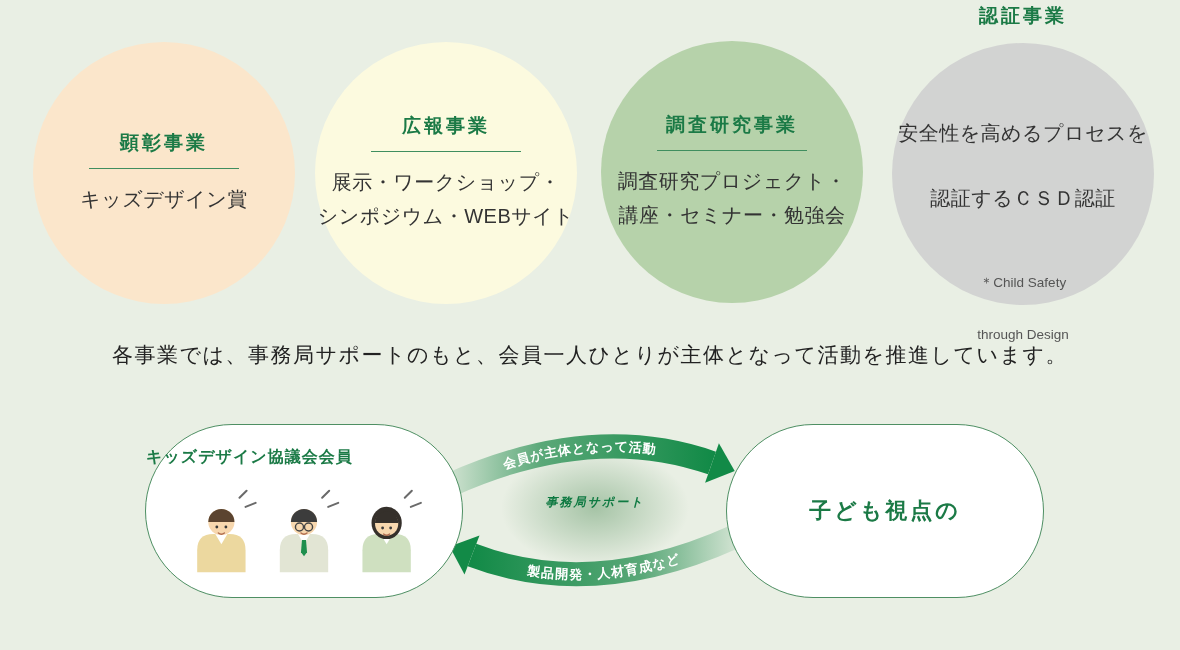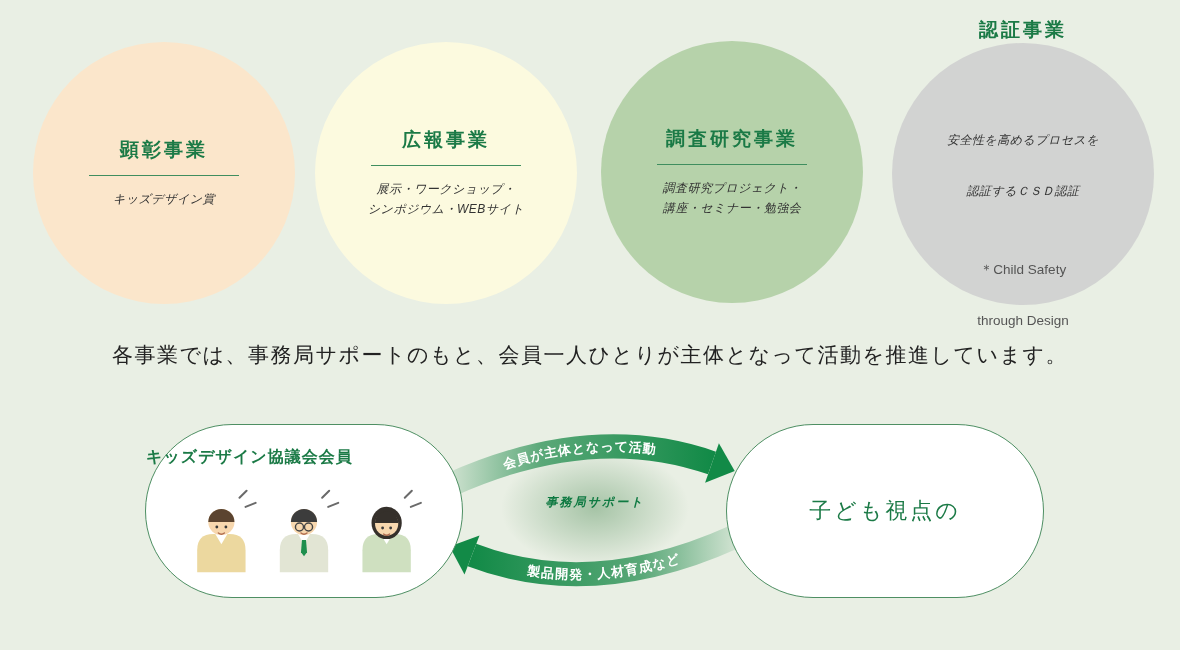--- a/index.html
+++ b/index.html
@@ -13,42 +13,42 @@
     position:absolute; width:262px; height:262px; border-radius:50%;
     display:flex; flex-direction:column; align-items:center; justify-content:center;
     text-align:center;
   }
   .circle.c0 { left:33px;  top:42px; }
   .circle.c1 { left:315px; top:42px; }
   .circle.c2 { left:601px; top:41px; }
   .circle.c3 { left:892px; top:43px; }
   .c-title { font-size:19px; font-weight:bold; color:#1b7a46; letter-spacing:3px; }
   .c-underline { width:150px; height:1px; background:#3f8e5f; margin:12px auto 13px; }
-  .c-line { font-size:12px; color:#333; line-height:1.7; letter-spacing:.5px;font-style:italic; }
+  .c-line { font-size:20px; color:#333; line-height:1.7; letter-spacing:.5px; }
   .c-note { font-size:13.5px; color:#555; line-height:1.5; margin-top:27px; }
   
   .lead {
     position:absolute; top:341px; left:0; width:100%;
     text-align:center; font-size:21px; color:#222; letter-spacing:1.5px;
   }
   
   .pill {
     position:absolute; top:424px; width:318px; height:174px;
     background:#fff; border:1px solid #4e8f63; border-radius:88px;
     z-index:2; box-sizing:border-box;
   }
   .pill.left  { left:145px; }
   .pill.right { left:726px; display:flex; flex-direction:column; align-items:center; justify-content:center; }
   .members-title {
     margin-top:22px; text-align:left;
     font-size:16px; font-weight:bold; color:#1b7a46; letter-spacing:1px;
   }
   .people { display:block; margin:4px auto 0; width:262px; height:104px; }
   .goal-line {
-    font-size:22px; font-weight:normal; color:#1b7a46;
+    font-size:22px; font-weight:bold; color:#1b7a46;
     letter-spacing:3px; line-height:2.0;
   }
   .glow {
     position:absolute; left:500px; top:448px; width:190px; height:120px; z-index:0;
     background:radial-gradient(ellipse at center, rgba(110,160,115,.55) 0%, rgba(110,160,115,0) 70%);
   }
   .arrows { position:absolute; left:440px; top:403px; width:304px; height:212px; z-index:1; }
   .arrow-text { font-size:13px; font-weight:bold; fill:#ffffff; letter-spacing:1px; }
   .center-label {
     position:absolute; left:515px; top:494px; width:160px; z-index:3;

